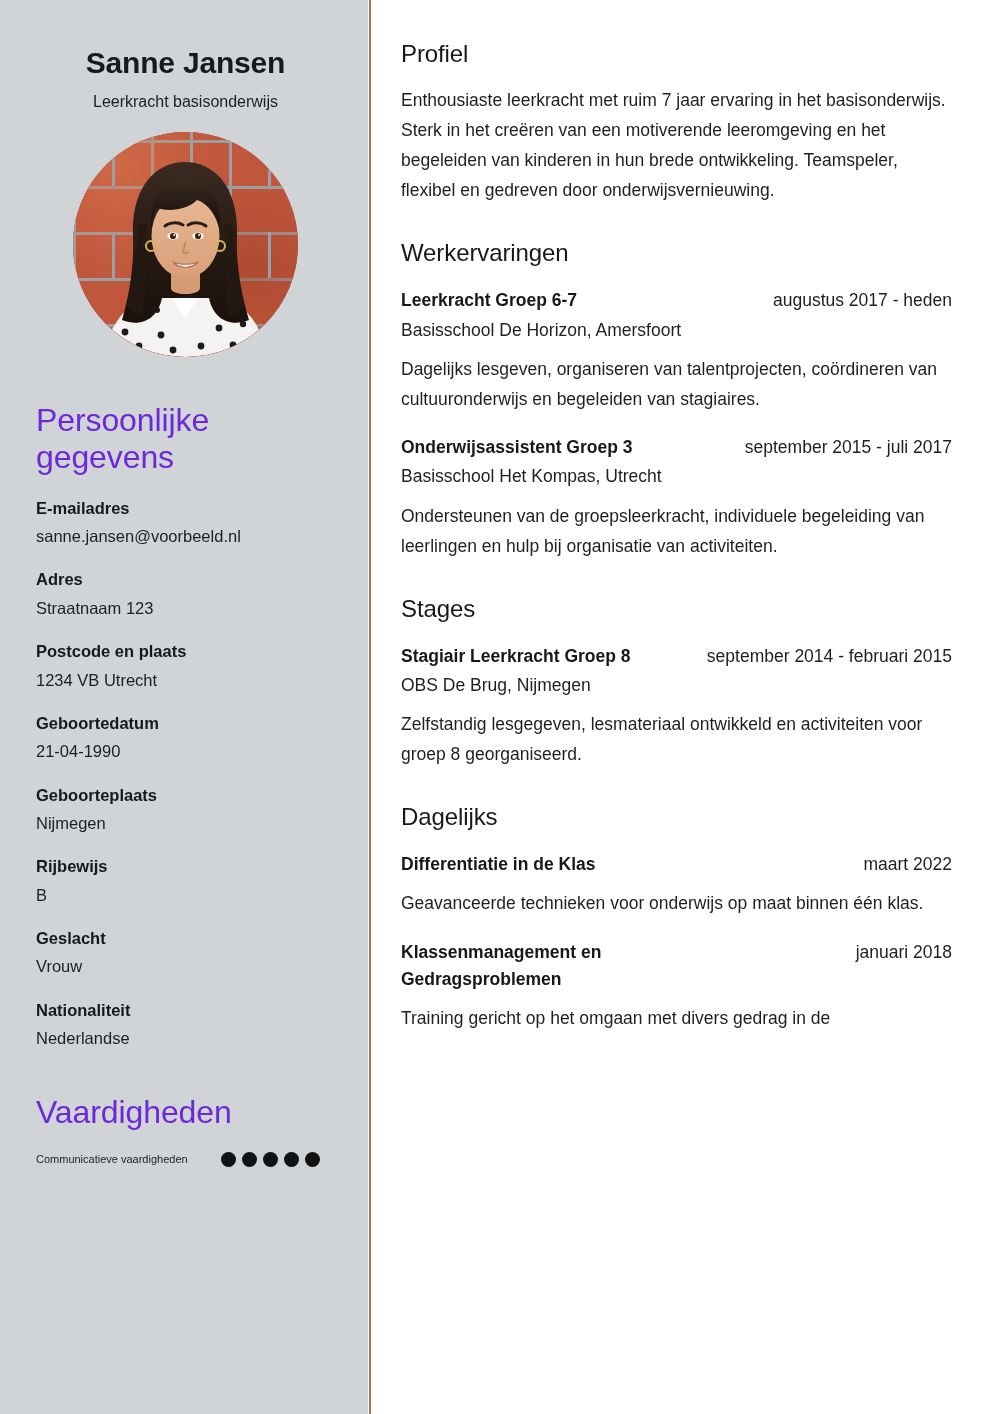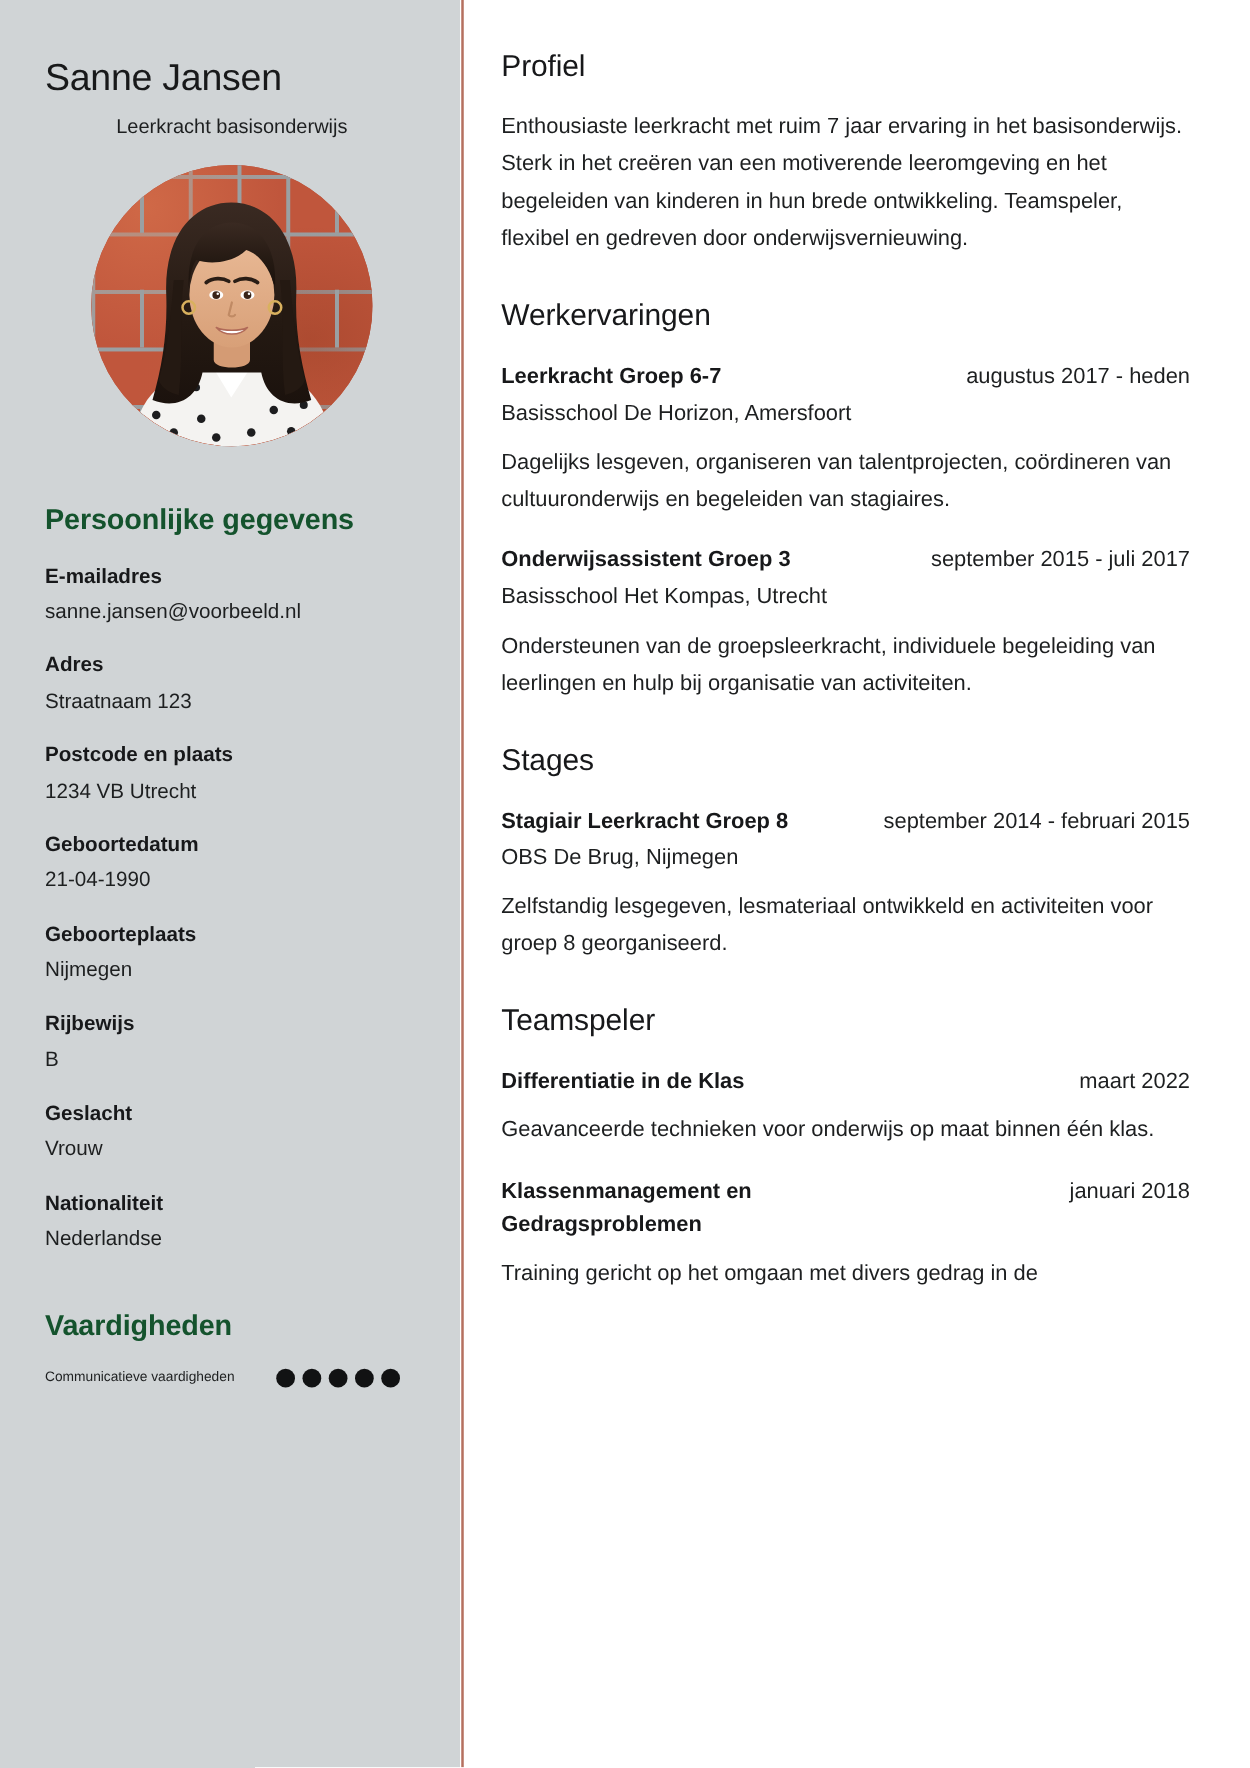--- a/index.html
+++ b/index.html
@@ -35,23 +35,23 @@
     position: absolute;
     left: 369px;
     top: 0;
     width: 2px;
     height: 1414px;
     background: #b5705f;
   }
 
   .name {
     font-size: 30px;
-    font-weight: normal;
+    font-weight: bold;
     color: #18191a;
-    text-align: left;
+    text-align: center;
     letter-spacing: -0.2px;
     line-height: 1.15;
   }
 
   .job-title {
     font-size: 16px;
     font-weight: normal;
     color: #1d1f20;
     text-align: center;
     margin-top: 11px;
@@ -103,23 +103,23 @@
     background:
       radial-gradient(ellipse at 20% 15%, rgba(220,120,80,.55), transparent 42%),
       radial-gradient(ellipse at 78% 62%, rgba(150,60,35,.45), transparent 46%),
       radial-gradient(ellipse at 55% 88%, rgba(190,95,60,.35), transparent 50%);
   }
 
   
   .portrait { position: absolute; inset: 0; }
 
   .section-heading {
-    font-size: 23px;
-    font-weight: bold;
-    color: #14532d;
+    font-size: 32px;
+    font-weight: normal;
+    color: #6d28d9;
     letter-spacing: -0.1px;
   }
 
   .sidebar .section-heading { margin-top: 45px; }
 
   .field { margin-top: 22px; }
   .field-label {
     font-size: 16.5px;
     font-weight: bold;
     color: #17181a;
@@ -378,21 +378,21 @@
 
     <div class="entry">
       <div class="entry-head">
         <span class="entry-title entry-title-narrow">Stagiair Leerkracht Groep 8</span>
         <span class="entry-date">september 2014 - februari 2015</span>
       </div>
       <div class="entry-org">OBS De Brug, Nijmegen</div>
       <div class="entry-desc">Zelfstandig lesgegeven, lesmateriaal ontwikkeld en activiteiten voor groep 8 georganiseerd.</div>
     </div>
 
-    <h2 class="main-heading block-gap">Teamspeler</h2>
+    <h2 class="main-heading block-gap">Dagelijks</h2>
 
     <div class="entry">
       <div class="entry-head">
         <span class="entry-title">Differentiatie in de Klas</span>
         <span class="entry-date">maart 2022</span>
       </div>
       <div class="entry-desc">Geavanceerde technieken voor onderwijs op maat binnen één klas.</div>
     </div>
 
     <div class="entry">

